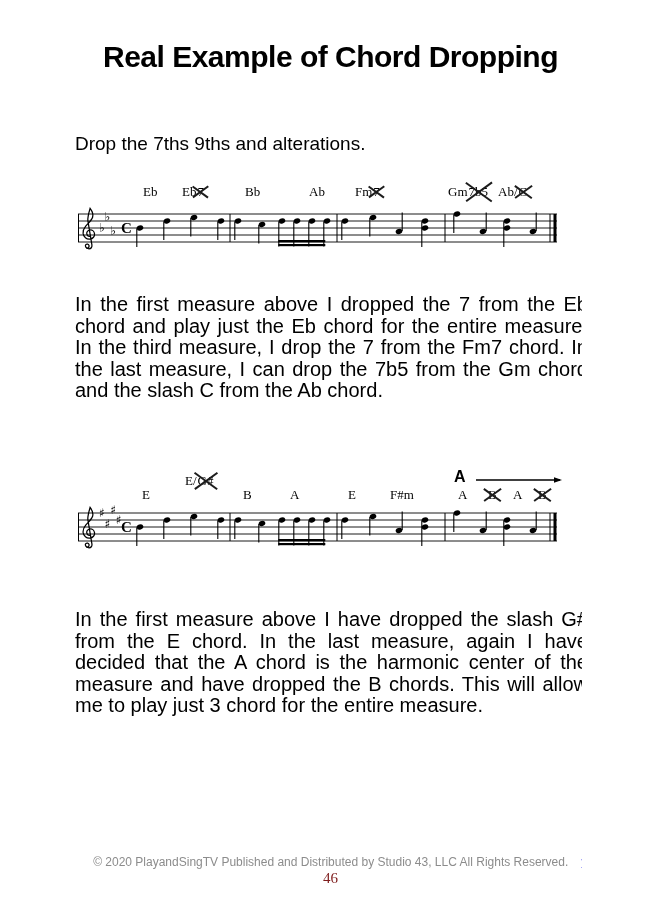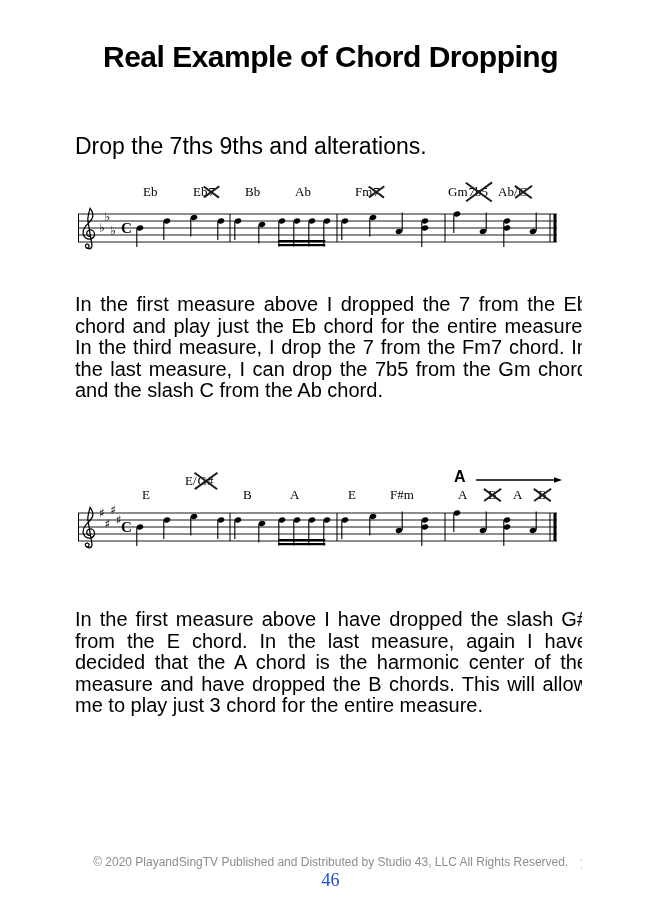--- a/index.html
+++ b/index.html
@@ -1,20 +1,20 @@
 <!DOCTYPE html>
 <html><head>
 <meta charset="utf-8">
 <style>
   html,body{margin:0;padding:0;background:#ffffff;}
   .page{position:relative;width:582px;height:899px;background:#fff;overflow:hidden;
         font-family:"Liberation Sans",sans-serif;color:#000;margin-top:6px;}
   .title{position:absolute;top:34px;left:0;width:661px;text-align:center;
          font-size:30px;font-weight:700;letter-spacing:-0.5px;}
-  .heading{position:absolute;left:75px;font-size:23px;font-weight:400;}
+  .heading{position:absolute;left:75px;font-size:19px;font-weight:400;}
   #heading-1{top:127px;}
   #heading-2{top:421px;}
   .para{position:absolute;left:75px;width:513px;font-size:20px;line-height:21.5px;
         text-align:justify;white-space:pre-line;}
   #para-1{top:268px;}
   #para-2{top:583px;}
   .score{position:absolute;left:78px;width:500px;}
   #score-0{top:174px;height:100px;}
   #score-1{top:464px;height:112px;}
   .score svg{position:absolute;left:0;top:0;}
@@ -24,21 +24,21 @@
   .chord .drop::before,.chord .drop::after{content:"";position:absolute;left:-5px;right:-5px;
          top:45%;height:1.5px;background:#1c1c1c;}
   .chord .drop::before{transform:rotate(36deg);}
   .chord .drop::after{transform:rotate(-36deg);}
   .ann-label{position:absolute;font-size:16px;font-weight:700;
          font-family:"Liberation Sans",sans-serif;}
   .footer{position:absolute;top:849px;left:0;width:661px;text-align:right;
           font-size:12px;color:#8c8c8c;padding-left:26px;}
   .footer a{color:#2323ee;text-decoration:underline;}
   .pagenum{position:absolute;top:864px;left:0;width:661px;text-align:center;
-           font-size:18px;font-family:"Liberation Serif",serif;color:#1d4ed8;}
+           font-size:15px;font-family:"Liberation Serif",serif;color:#7f1d1d;}
 </style>
 </head>
 <body>
 
 <div class="page">
 
   <div class="title">Real Example of Chord Dropping</div>
 
   <div class="heading" id="heading-1">Drop the 7ths 9ths and alterations.</div>
 
@@ -95,23 +95,23 @@
         <line x1="408.2" y1="51" x2="408.2" y2="32.5" stroke="#000" stroke-width="1.1"></line>
         <ellipse cx="429" cy="41" rx="3.4" ry="2.5" fill="#000" transform="rotate(-18 429 41)"></ellipse>
         <ellipse cx="429" cy="48" rx="3.4" ry="2.5" fill="#000" transform="rotate(-18 429 48)"></ellipse>
         <line x1="425.8" y1="41.5" x2="425.8" y2="67" stroke="#000" stroke-width="1.1"></line>
         <ellipse cx="455" cy="51.5" rx="3.4" ry="2.5" fill="#000" transform="rotate(-18 455 51.5)"></ellipse>
         <line x1="458.2" y1="51" x2="458.2" y2="32.5" stroke="#000" stroke-width="1.1"></line>
         <rect x="200.3" y="60" width="47" height="2.2" fill="#000"></rect>
         <rect x="200.3" y="64" width="47" height="2.2" fill="#000"></rect>
       </svg>
       <div class="chord" style="left: 65px; top: 4px;"><span>Eb</span></div>
-      <div class="chord" style="left: 115px; top: 4px;"><span>Eb</span><span class="drop">7</span></div>
+      <div class="chord" style="left: 104px; top: 4px;"><span>Eb</span><span class="drop">7</span></div>
       <div class="chord" style="left: 167px; top: 4px;"><span>Bb</span></div>
-      <div class="chord" style="left: 217px; top: 4px;"><span>Ab</span></div>
+      <div class="chord" style="left: 231px; top: 4px;"><span>Ab</span></div>
       <div class="chord" style="left: 277px; top: 4px; text-align: center;"><span>Fm</span><span class="drop">7</span></div>
       <div class="chord" style="left: 370px; top: 4px;"><span>Gm</span><span class="drop">7b5</span></div>
       <div class="chord" style="left: 420px; top: 4px;"><span>Ab/</span><span class="drop">C</span></div>
     </div>
 
   <p class="para" id="para-1">In the first measure above I dropped the 7 from the Eb chord and play just the Eb chord for the entire measure.  In the third measure, I drop the 7 from the Fm7 chord.  In the last measure, I can drop the 7b5 from the Gm chord and the slash C from the Ab chord.</p>
 
 
   <div class="score" id="score-1">
       <svg width="500" height="112">

